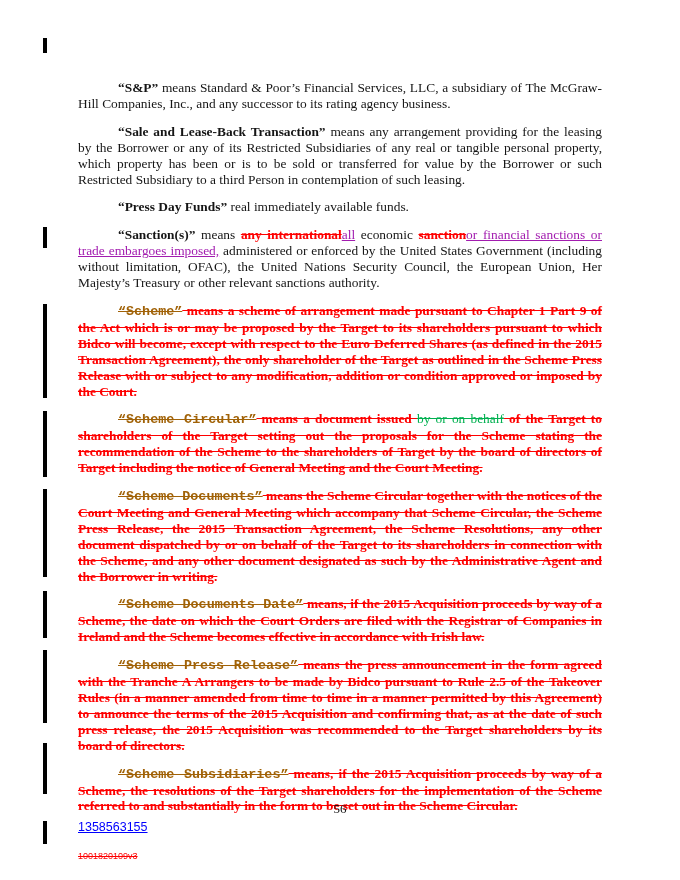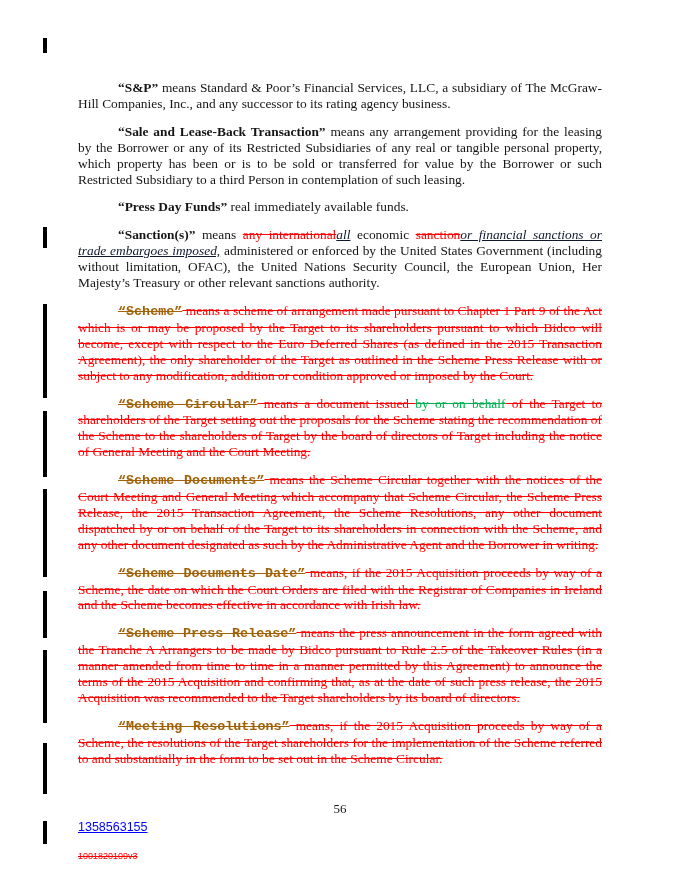--- a/index.html
+++ b/index.html
@@ -20,23 +20,23 @@
   }
   p.docpara {
     margin: 0 0 12px 0;
     font-size: 13.4px;
     line-height: 15.9px;
     text-align: justify;
     text-indent: 40px;
   }
   .seg-normal { color: #151515; }
   .seg-bold { color: #151515; font-weight: bold; }
-  .seg-del { color: #fe0000; text-decoration: line-through; }
+  .seg-del { color: #fe0000; text-decoration: line-through; font-weight: bold; }
   .seg-del-bold { color: #a16207; font-weight: bold; text-decoration: line-through; font-family: Liberation Mono, monospace; }
-  .seg-ins { color: #0f172a; text-decoration: underline; font-style: italic; }
+  .seg-ins { color: #a21caf; text-decoration: underline; }
   .seg-del-green { color: #00b050; text-decoration: line-through; }
   .change-bar {
     position: absolute;
     left: 43px;
     width: 4px;
     background: #000000;
   }
   .page-number {
     position: absolute;
     top: 801px;
@@ -83,20 +83,20 @@
   <div class="content" id="doc-body">
       <p class="docpara"><span class="seg-bold">“S&amp;P”</span><span class="seg-normal"> means Standard &amp; Poor’s Financial Services, LLC, a subsidiary of The McGraw-Hill Companies, Inc., and any successor to its rating agency business.</span></p>
       <p class="docpara"><span class="seg-bold">“Sale and Lease-Back Transaction”</span><span class="seg-normal"> means any arrangement providing for the leasing by the Borrower or any of its Restricted Subsidiaries of any real or tangible personal property, which property has been or is to be sold or transferred for value by the Borrower or such Restricted Subsidiary to a third Person in contemplation of such leasing.</span></p>
       <p class="docpara"><span class="seg-bold">“Press Day Funds”</span><span class="seg-normal"> real immediately available funds.</span></p>
       <p class="docpara"><span class="seg-bold">“Sanction(s)”</span><span class="seg-normal"> means </span><span class="seg-del">any international</span><span class="seg-ins">all</span><span class="seg-normal"> economic </span><span class="seg-del">sanction</span><span class="seg-ins">or financial sanctions or trade embargoes imposed,</span><span class="seg-normal"> administered or enforced by the United States Government (including without limitation, OFAC), the United Nations Security Council, the European Union, Her Majesty’s Treasury or other relevant sanctions authority.</span></p>
       <p class="docpara"><span class="seg-del-bold">“Scheme”</span><span class="seg-del"> means a scheme of arrangement made pursuant to Chapter 1 Part 9 of the Act which is or may be proposed by the Target to its shareholders pursuant to which Bidco will become, except with respect to the Euro Deferred Shares (as defined in the 2015 Transaction Agreement), the only shareholder of the Target as outlined in the Scheme Press Release with or subject to any modification, addition or condition approved or imposed by the Court.</span></p>
       <p class="docpara"><span class="seg-del-bold">“Scheme Circular”</span><span class="seg-del"> means a document issued </span><span class="seg-del-green">by or on behalf</span><span class="seg-del"> of the Target to shareholders of the Target setting out the proposals for the Scheme stating the recommendation of the Scheme to the shareholders of Target by the board of directors of Target including the notice of General Meeting and the Court Meeting.</span></p>
       <p class="docpara"><span class="seg-del-bold">“Scheme Documents”</span><span class="seg-del"> means the Scheme Circular together with the notices of the Court Meeting and General Meeting which accompany that Scheme Circular, the Scheme Press Release, the 2015 Transaction Agreement, the Scheme Resolutions, any other document dispatched by or on behalf of the Target to its shareholders in connection with the Scheme, and any other document designated as such by the Administrative Agent and the Borrower in writing.</span></p>
       <p class="docpara"><span class="seg-del-bold">“Scheme Documents Date”</span><span class="seg-del"> means, if the 2015 Acquisition proceeds by way of a Scheme, the date on which the Court Orders are filed with the Registrar of Companies in Ireland and the Scheme becomes effective in accordance with Irish law.</span></p>
       <p class="docpara"><span class="seg-del-bold">“Scheme Press Release”</span><span class="seg-del"> means the press announcement in the form agreed with the Tranche A Arrangers to be made by Bidco pursuant to Rule 2.5 of the Takeover Rules (in a manner amended from time to time in a manner permitted by this Agreement) to announce the terms of the 2015 Acquisition and confirming that, as at the date of such press release, the 2015 Acquisition was recommended to the Target shareholders by its board of directors.</span></p>
-      <p class="docpara"><span class="seg-del-bold">“Meeting Resolutions”</span><span class="seg-del"> means, if the 2015 Acquisition proceeds by way of a Scheme, the resolutions of the Target shareholders for the implementation of the Scheme referred to and substantially in the form to be set out in the Scheme Circular.</span></p>
+      <p class="docpara"><span class="seg-del-bold">“Scheme Subsidiaries”</span><span class="seg-del"> means, if the 2015 Acquisition proceeds by way of a Scheme, the resolutions of the Target shareholders for the implementation of the Scheme referred to and substantially in the form to be set out in the Scheme Circular.</span></p>
     </div>
   <div class="page-number">56</div>
   <div class="footer">
     <div class="doc-id-current">1358563155</div>
     <div class="doc-id-previous">1001820109v3</div>
   </div>
 </div>
 
 </body></html>

